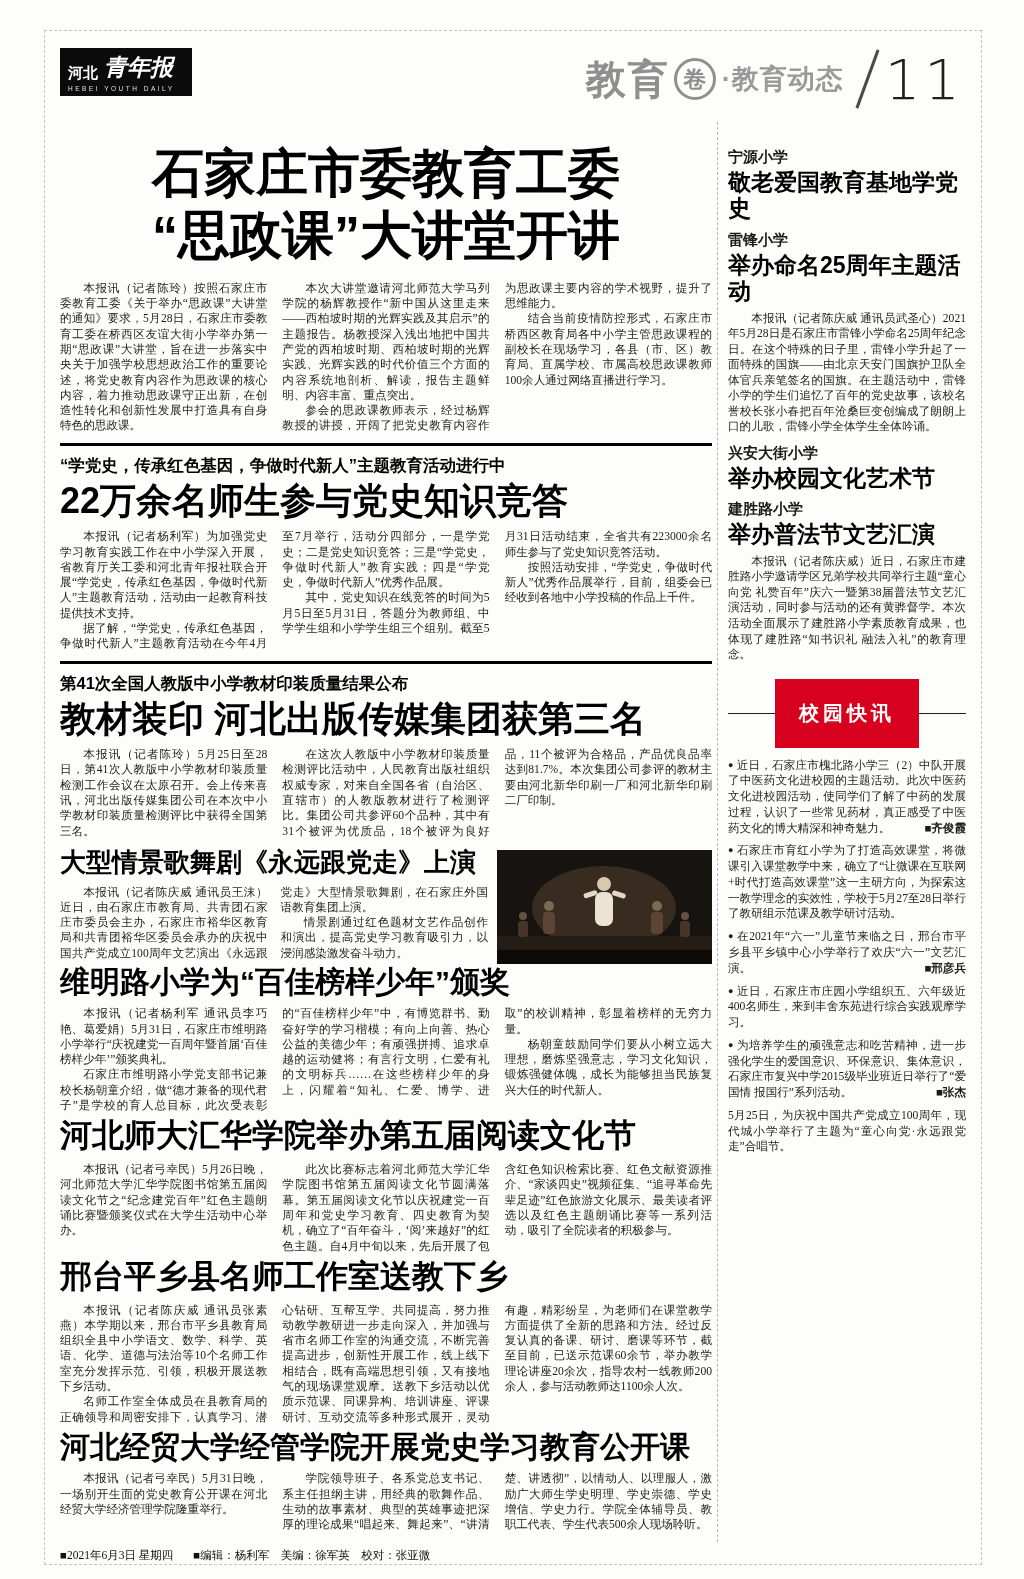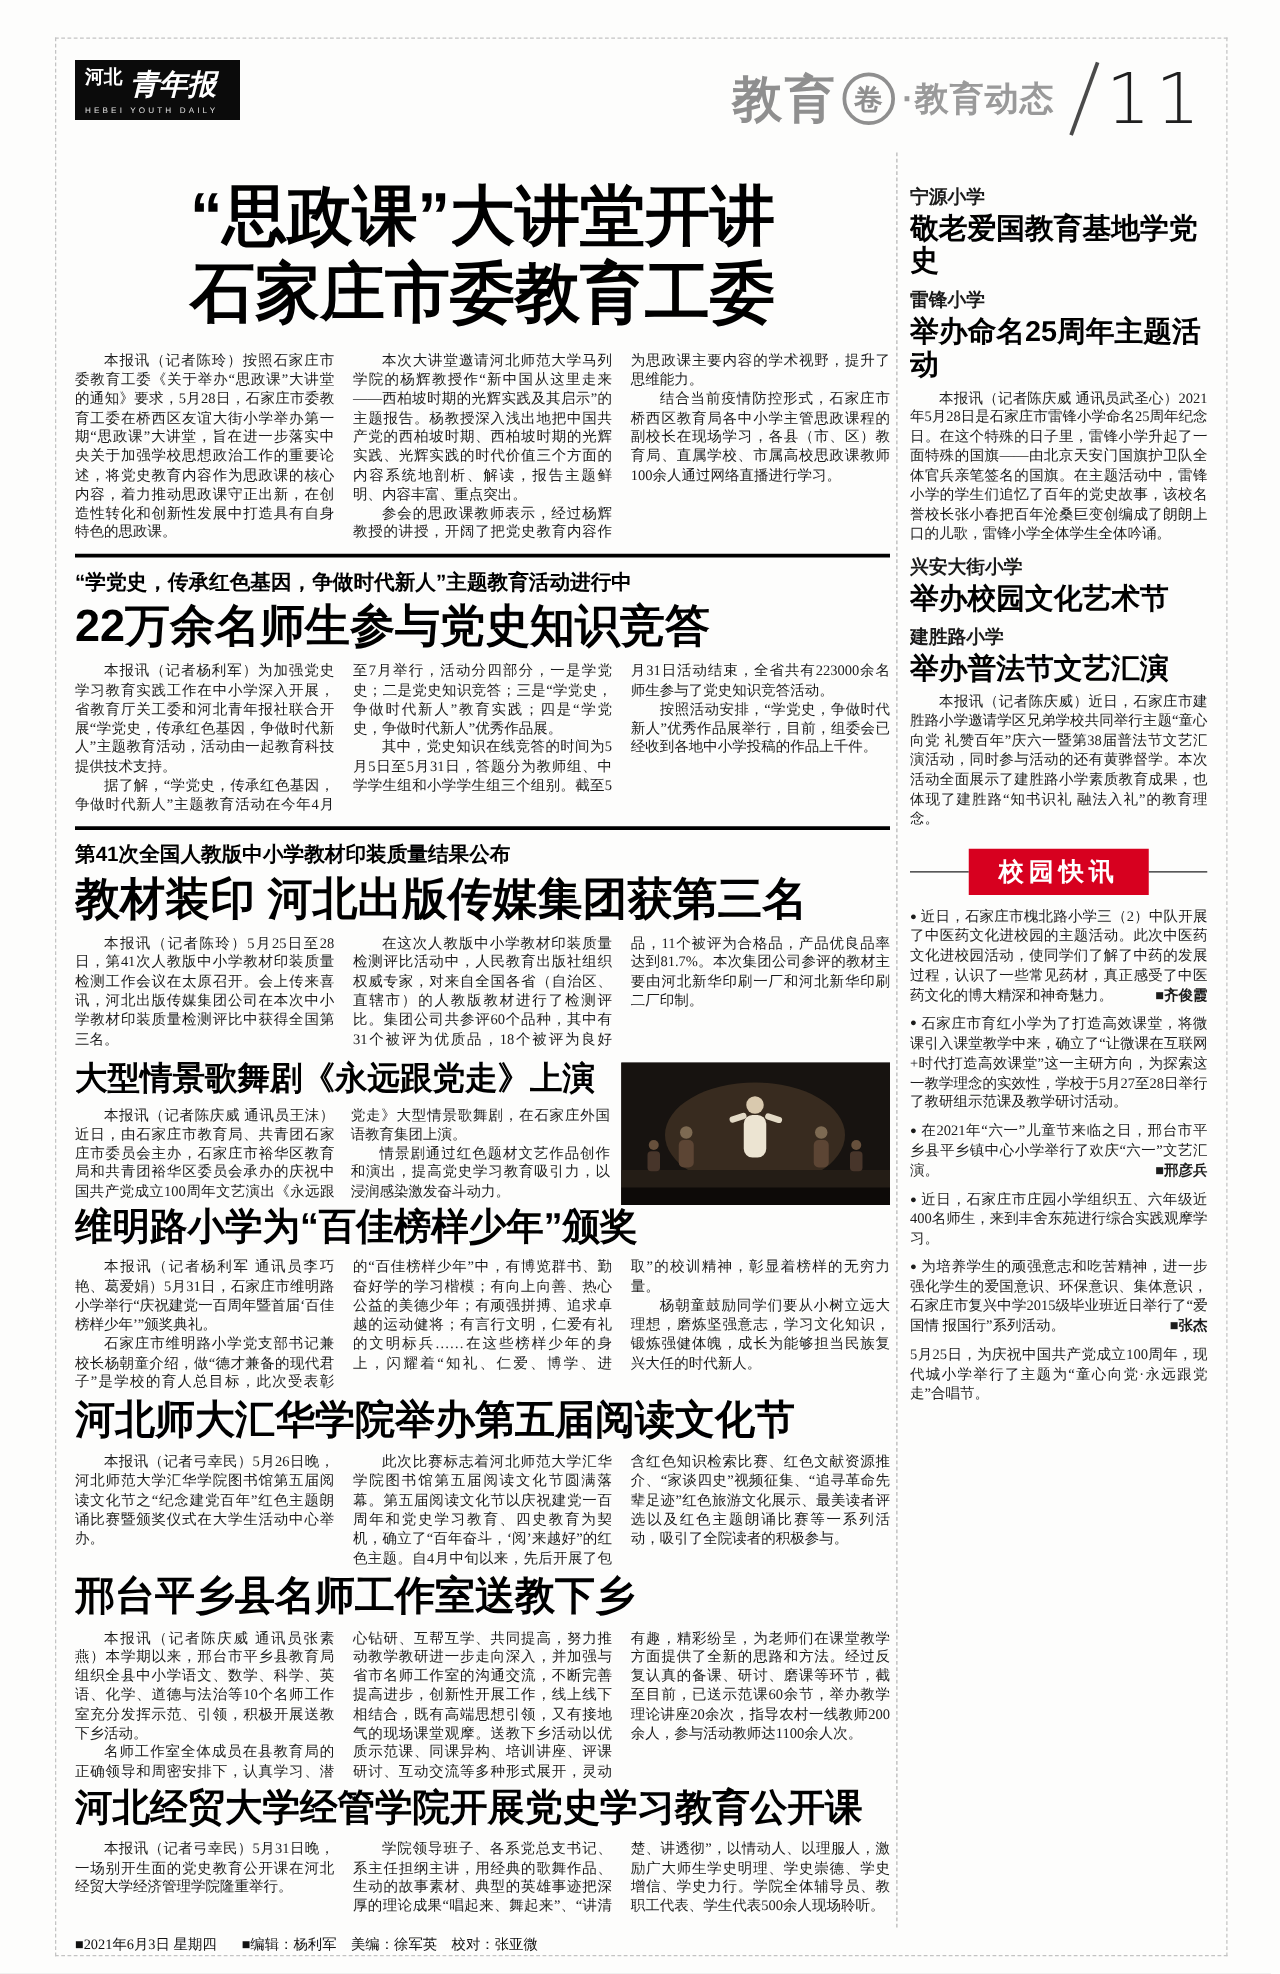--- a/index.html
+++ b/index.html
@@ -4,21 +4,21 @@
 <style>
   html,body{margin:0;padding:0;background:#dcdcdc;}
   #page{position:relative;width:1024px;height:1579px;background:#fdfdfc;margin:0 auto;overflow:hidden;
         font-family:"Liberation Serif","DejaVu Serif",serif;color:#1a1a1a;}
   .frame{position:absolute;left:44px;top:30px;right:42px;bottom:14px;border:1px dashed #c3c3c3;pointer-events:none;}
 
   
   .header{position:absolute;left:60px;top:42px;width:904px;height:74px;}
   .brand{position:absolute;left:0;top:6px;width:132px;height:48px;background:#0b0b0b;color:#fff;
          display:flex;flex-direction:column;justify-content:center;padding:3px 8px;box-sizing:border-box;}
-  .brand-row{display:flex;align-items:flex-start;gap:6px;}
+  .brand-row{display:flex;align-items:flex-end;gap:6px;}
   .brand-region{font-size:15px;font-weight:bold;font-family:"Liberation Sans",sans-serif;}
   .brand-name{font-size:23px;font-weight:bold;font-style:italic;font-family:"Liberation Serif",serif;}
   .brand-sub{font-size:6.5px;letter-spacing:2.5px;color:#e0e0e0;margin-top:2px;font-family:"Liberation Sans",sans-serif;}
   .section{position:absolute;right:0;top:0;display:flex;align-items:center;height:74px;}
   .sec-badge{font-size:40px;font-weight:700;color:#8f8f8f;font-family:"Liberation Sans","DejaVu Sans",sans-serif;letter-spacing:2px;}
   .sec-circle{width:36px;height:36px;border:3px solid #8f8f8f;border-radius:50%;color:#8f8f8f;font-size:23px;font-weight:900;
               display:flex;align-items:center;justify-content:center;margin:0 6px 0 4px;font-family:"Liberation Sans",sans-serif;}
   .sec-label{font-size:27px;color:#9a9a9a;font-weight:700;font-family:"Liberation Sans",sans-serif;letter-spacing:1px;}
   .slash{width:3px;height:62px;background:#4a4a4a;transform:rotate(20deg);margin:0 16px 0 22px;}
   .pageno{font-size:56px;font-weight:300;color:#1f1f1f;font-family:"DejaVu Sans",sans-serif;letter-spacing:4px;}
@@ -47,21 +47,21 @@
 
   
   .s-item{margin-bottom:9px;}
   .s-school{font-size:15px;font-weight:bold;margin:8px 0 0;}
   .s-title{font-family:"Liberation Sans","DejaVu Sans",sans-serif;font-weight:900;font-size:23px;margin:2px 0 6px;line-height:1.15;color:#000;}
   .s-body{text-align:justify;font-size:11.6px;line-height:1.34;text-indent:2em;color:#1c1c1c;}
 
   .banner{display:flex;align-items:center;margin:16px 0 10px;}
   .banner .line{flex:1;border-top:1.5px solid #222;}
   .banner .box{background:#d7001f;color:#fff;font-family:"Liberation Sans",sans-serif;font-weight:900;font-size:20px;
-               padding:5px 24px;letter-spacing:4px;white-space:nowrap;}
+               padding:21px 24px;letter-spacing:4px;white-space:nowrap;}
   .express-item{text-align:justify;font-size:11.6px;line-height:1.36;margin-bottom:7px;color:#1c1c1c;}
   .express-item .bullet{font-size:9px;margin-right:3px;vertical-align:1px;}
   .express-item .sig{float:right;font-weight:bold;}
 
   .footer{position:absolute;left:60px;top:1548px;font-size:11.5px;color:#111;display:flex;gap:20px;}
 </style>
 </head>
 <body>
 
 <div id="page">
@@ -83,22 +83,22 @@
       <span class="pageno">11</span>
     </div>
   </div>
 
   <div class="divider-v"></div>
 
   <div class="main">
 
     <div class="article">
       <div class="a-title-main">
+        <div>石家庄市委教育工委</div>
         <div>“思政课”大讲堂开讲</div>
-        <div>石家庄市委教育工委</div>
       </div>
       <div class="cols3 bodytext">
         <p class="body">本报讯（记者陈玲）按照石家庄市委教育工委《关于举办“思政课”大讲堂的通知》要求，5月28日，石家庄市委教育工委在桥西区友谊大街小学举办第一期“思政课”大讲堂，旨在进一步落实中央关于加强学校思想政治工作的重要论述，将党史教育内容作为思政课的核心内容，着力推动思政课守正出新，在创造性转化和创新性发展中打造具有自身特色的思政课。</p>
         <p class="body">本次大讲堂邀请河北师范大学马列学院的杨辉教授作“新中国从这里走来——西柏坡时期的光辉实践及其启示”的主题报告。杨教授深入浅出地把中国共产党的西柏坡时期、西柏坡时期的光辉实践、光辉实践的时代价值三个方面的内容系统地剖析、解读，报告主题鲜明、内容丰富、重点突出。</p>
         <p class="body">参会的思政课教师表示，经过杨辉教授的讲授，开阔了把党史教育内容作为思政课主要内容的学术视野，提升了思维能力。</p>
         <p class="body">结合当前疫情防控形式，石家庄市桥西区教育局各中小学主管思政课程的副校长在现场学习，各县（市、区）教育局、直属学校、市属高校思政课教师100余人通过网络直播进行学习。</p>
       </div>
     </div>
 
     <hr class="rule">

